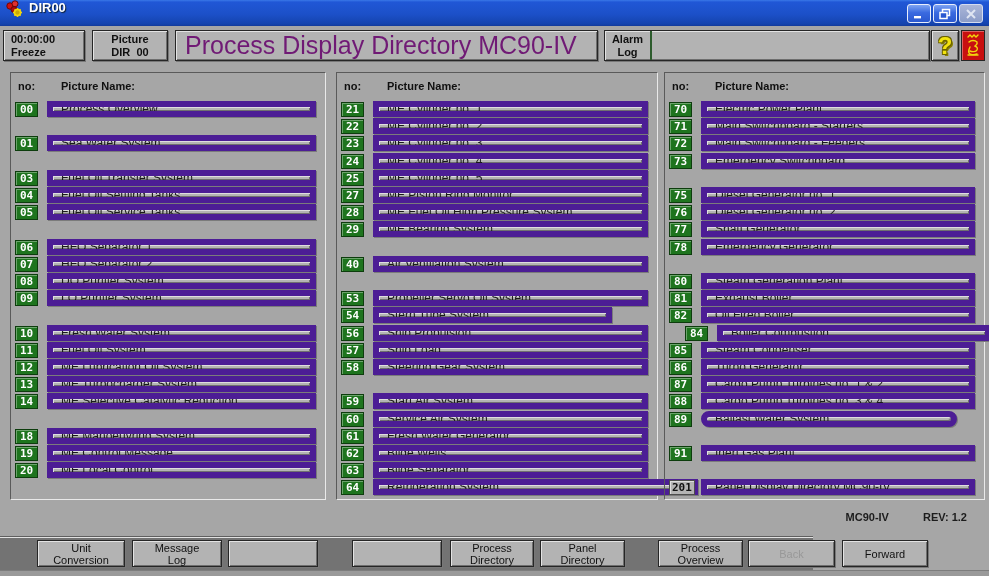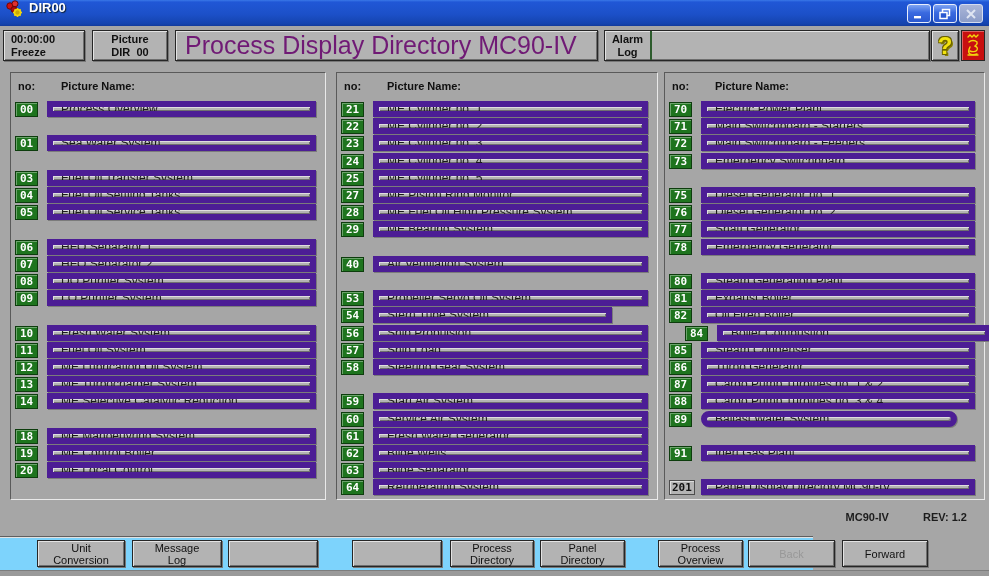--- a/index.html
+++ b/index.html
@@ -59,21 +59,21 @@
     box-shadow:inset 1px 1px 0 #ddd;}
   .pbtn{position:absolute;left:36px;top:0;height:16px;box-sizing:border-box;
     background:#b4b4b4;border:6px solid #4c1d95;
     box-shadow:inset 1px 1px 0 #dedede, inset -1px -1px 0 #707070, 1px 1px 0 #7b7b7b;
     display:flex;align-items:center;padding-left:8px;
     font-size:12px;color:#1a1a1a;cursor:default;white-space:nowrap;overflow:hidden;}
 
   
   .footer{position:absolute;top:511px;right:22px;display:flex;gap:34px;
     font-size:11px;font-weight:bold;color:#1c1c1c;}
-  .bottombar{position:absolute;left:0;top:536px;width:813px;height:34px;background:#7dd3fc;
+  .bottombar{position:absolute;left:0;top:536px;width:813px;height:34px;background:#737373;
     border-top:1px solid #5f5f5f;box-shadow:inset 0 1px 0 #e2e2e2;}
   .bbtn{position:absolute;top:3px;height:27px;box-sizing:border-box;background:#b3b3b3;
     border:1px solid #262626;
     box-shadow:inset 1px 1px 0 #e3e3e3, inset -1px -1px 0 #6e6e6e, 1px 1px 0 #787878;
     display:flex;flex-direction:column;align-items:center;justify-content:center;
     font-size:11px;line-height:12px;color:#111;}
   .bbtn.disabled{color:#989898;}
   .bottomstrip{position:absolute;left:0;top:570px;width:989px;height:6px;background:#9a9a9a;
     border-top:1px solid #7d7d7d;}
 </style>
@@ -204,21 +204,21 @@
       <div class="prow" style="top: 320.4px; left: 0px; width: 316px;">
         <span class="badge">14</span>
         <div class="pbtn" style="width: 269px;">ME Selective Catalytic Reduction</div>
       </div>
       <div class="prow" style="top: 354.8px; left: 0px; width: 316px;">
         <span class="badge">18</span>
         <div class="pbtn" style="width: 269px;">ME Manoeuvring System</div>
       </div>
       <div class="prow" style="top: 372px; left: 0px; width: 316px;">
         <span class="badge">19</span>
-        <div class="pbtn" style="width: 269px;">ME Control Boiler</div>
+        <div class="pbtn" style="width: 269px;">ME Control Message</div>
       </div>
       <div class="prow" style="top: 389.2px; left: 0px; width: 316px;">
         <span class="badge">20</span>
         <div class="pbtn" style="width: 269px;">ME Local Control</div>
       </div>
     </div>
   <div class="panel" style="left:336px;width:322px;">
     <span class="phead no">no:</span>
     <span class="phead pn">Picture Name:</span>
   <div class="prow" style="top: 28px; left: 0px; width: 322px;">
@@ -292,21 +292,21 @@
       <div class="prow" style="top: 372px; left: 0px; width: 322px;">
         <span class="badge">62</span>
         <div class="pbtn" style="width: 275px;">Bilge Wells</div>
       </div>
       <div class="prow" style="top: 389.2px; left: 0px; width: 322px;">
         <span class="badge">63</span>
         <div class="pbtn" style="width: 275px;">Bilge Separator</div>
       </div>
       <div class="prow" style="top: 406.4px; left: 0px; width: 322px;">
         <span class="badge">64</span>
-        <div class="pbtn" style="width: 275px;">Refrigeration System</div>
+        <div class="pbtn" style="width: 325px;">Refrigeration System</div>
       </div>
     </div>
   <div class="panel" style="left:664px;width:321px;">
     <span class="phead no">no:</span>
     <span class="phead pn">Picture Name:</span>
   <div class="prow" style="top: 28px; left: 0px; width: 321px;">
         <span class="badge">70</span>
         <div class="pbtn" style="width: 274px;">Electric Power Plant</div>
       </div>
       <div class="prow" style="top: 45.2px; left: 0px; width: 321px;">

